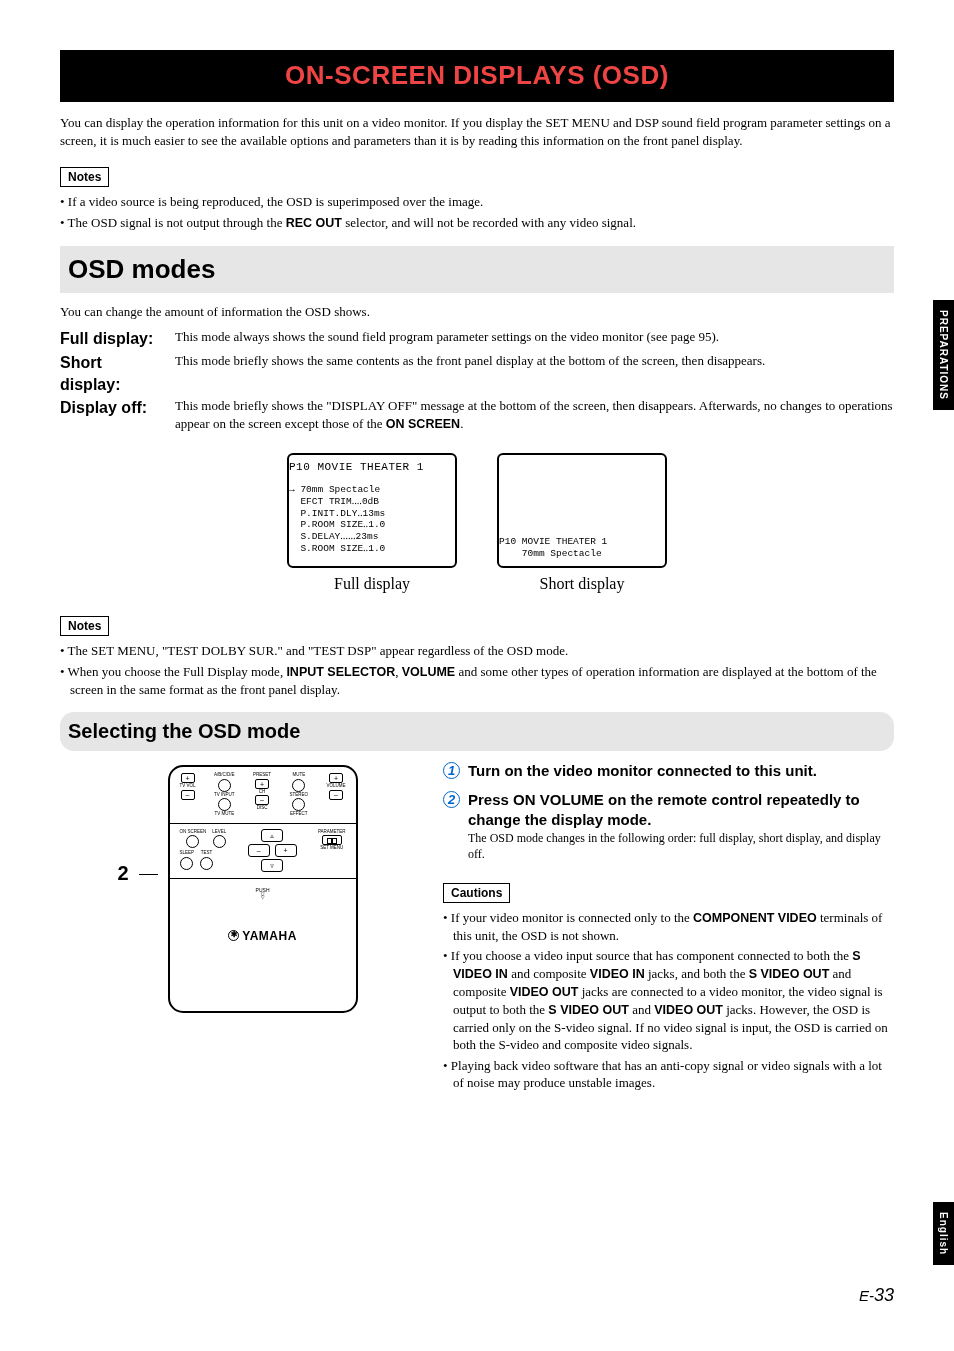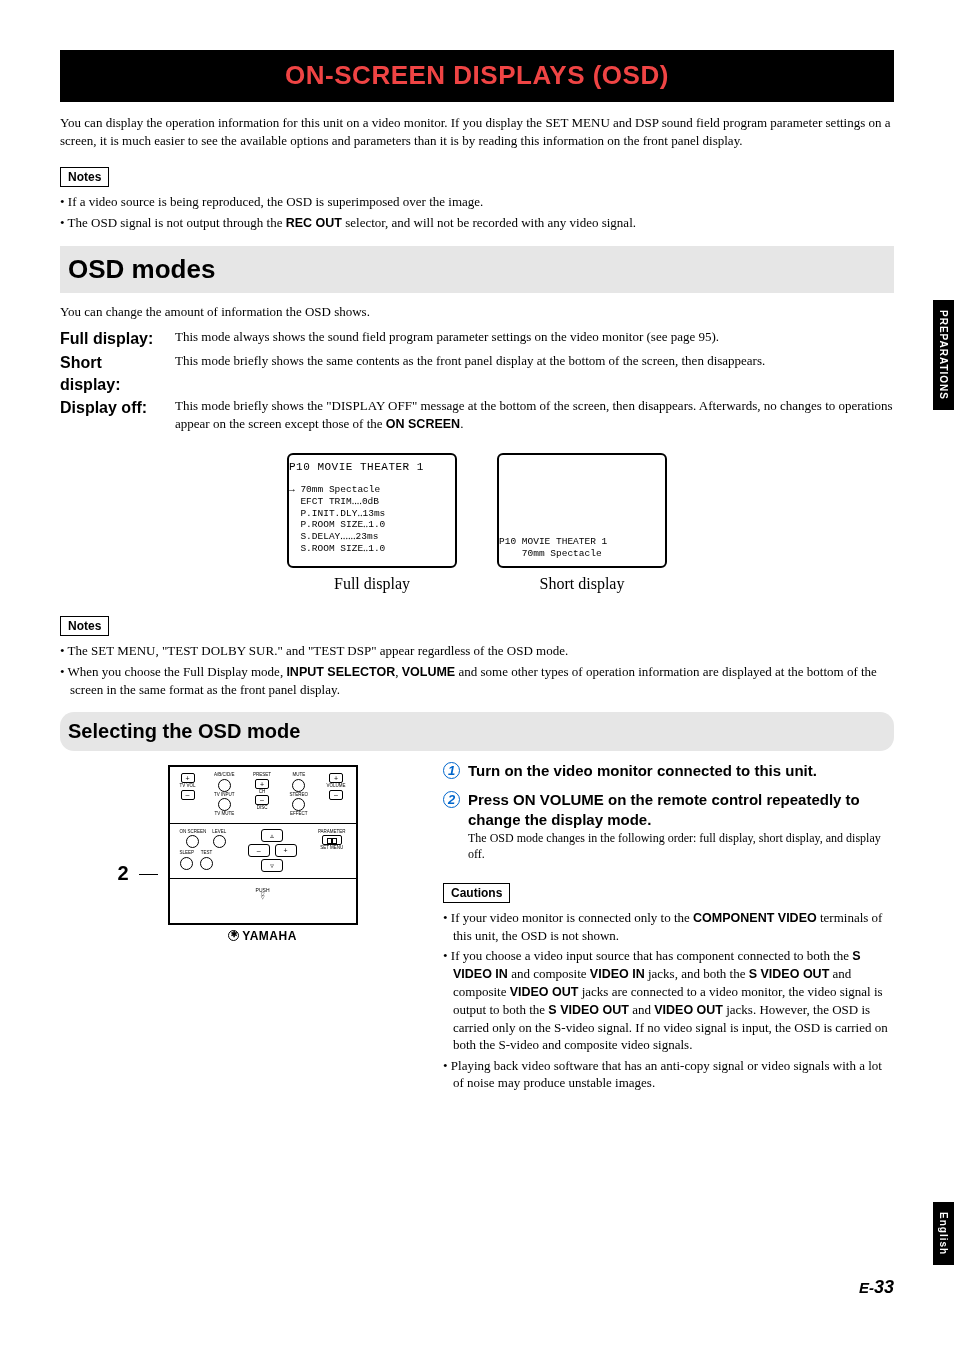--- a/index.html
+++ b/index.html
@@ -107,23 +107,23 @@
     font-size: 20px;
     margin-top: 99px;
   }
   .remote-line {
     width: 19px;
     border-top: 1.3px solid #000;
     margin-top: 113px;
   }
   .remote {
     width: 190px;
-    height: 160px;
+    height: 248px;
     border: 2px solid #000;
-    border-radius: 0;
+    border-radius: 15px;
     position: relative;
     font-family: Arial, Helvetica, sans-serif;
     font-size: 5px;
     margin-top: 4px;
     padding: 6px 10px 10px 10px;
   }
   .remote-sep {
     border-top: 1.2px solid #000;
     margin: 6px -10px;
   }
@@ -229,23 +229,23 @@
     font-size: 10px;
     writing-mode: vertical-rl;
     padding: 10px 4px;
     letter-spacing: 1px;
   }
   .tab1 { top: 300px; }
   .tab2 { top: 1202px; }
   .page-num {
     position: absolute;
     right: 60px;
-    bottom: 52px;
-    font-family: Arial, Helvetica, sans-serif;
-    font-weight: bold;
+    bottom: 44px;
+    font-family: Arial, Helvetica, sans-serif;
+    font-weight: normal;
     font-style: italic;
     font-size: 18px;
   }
   .page-num .e { font-size: 15px; }
 </style>
 </head>
 <body>
 
 
 

